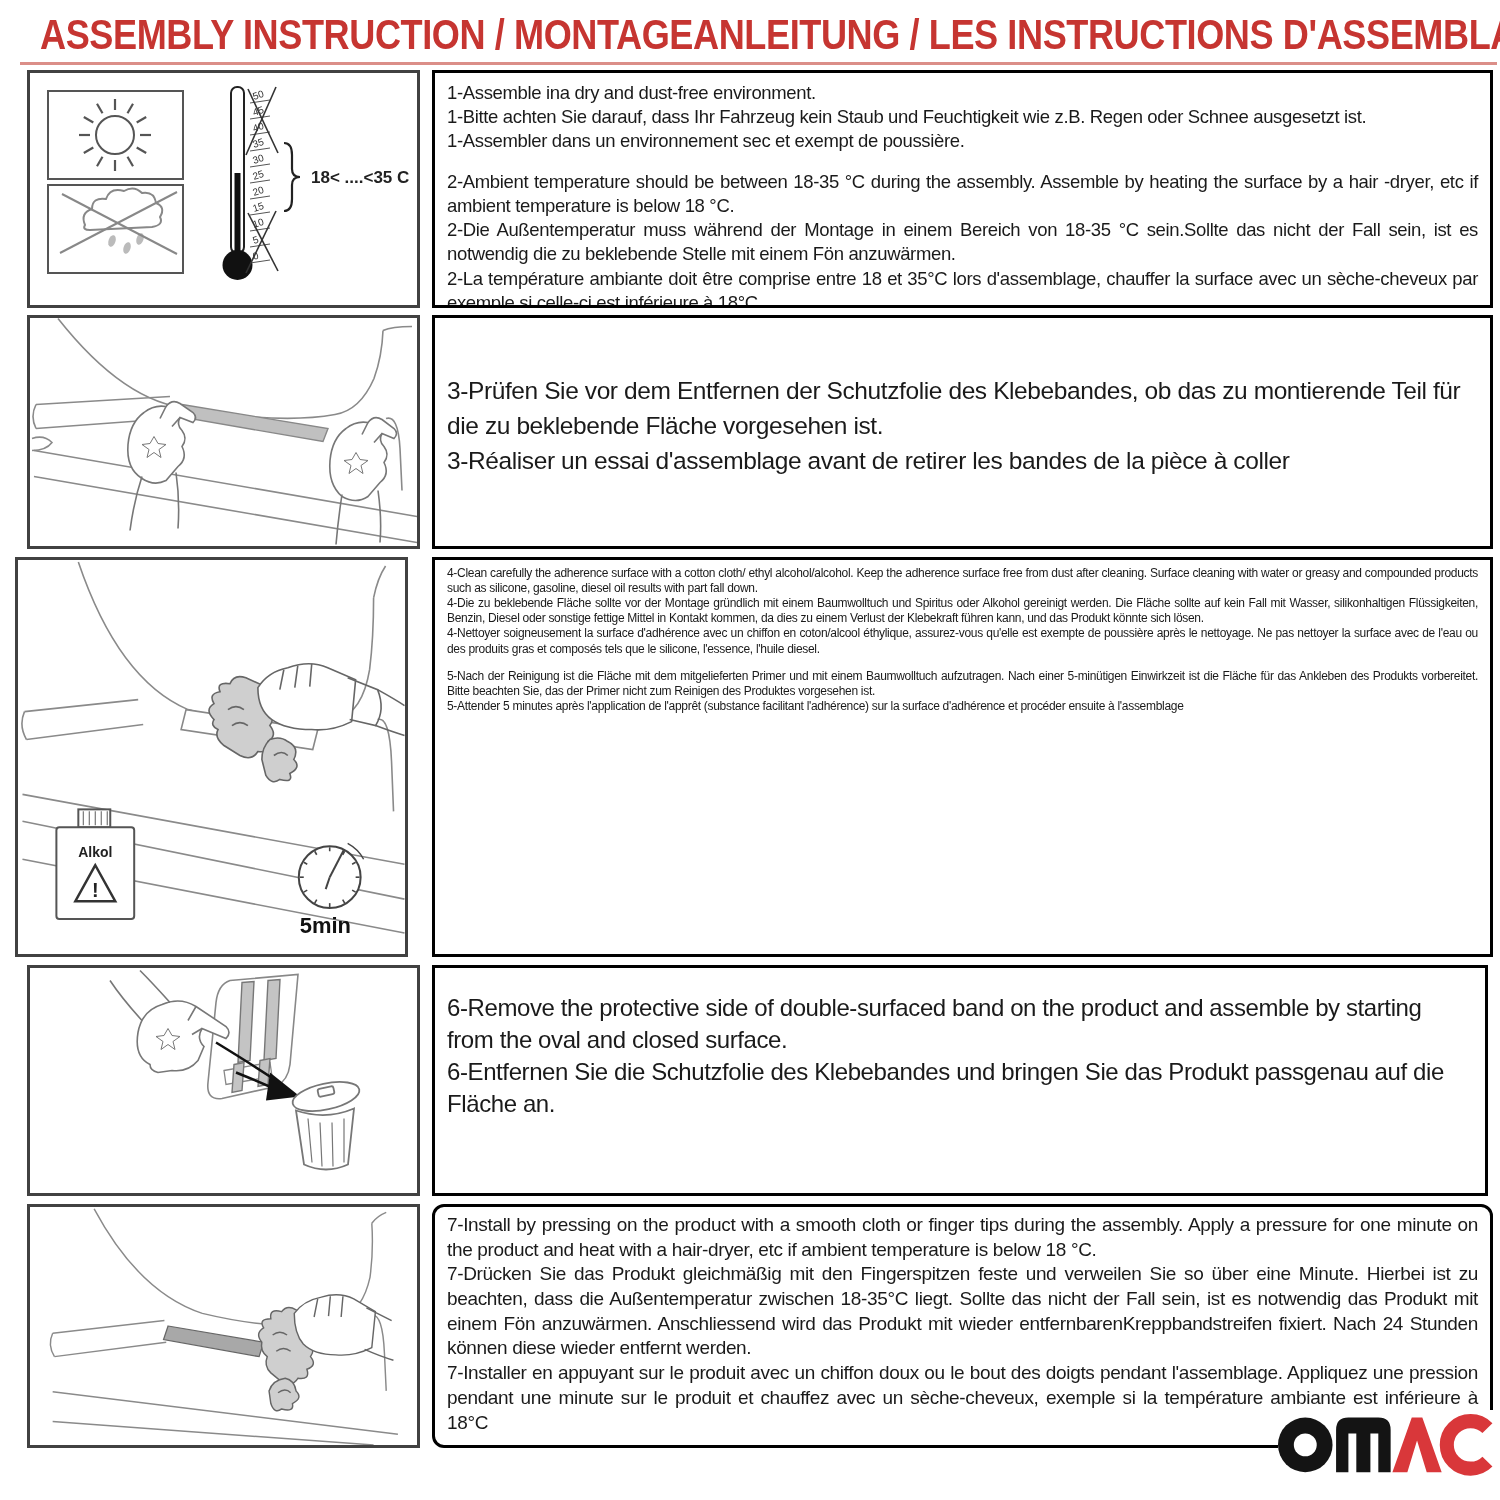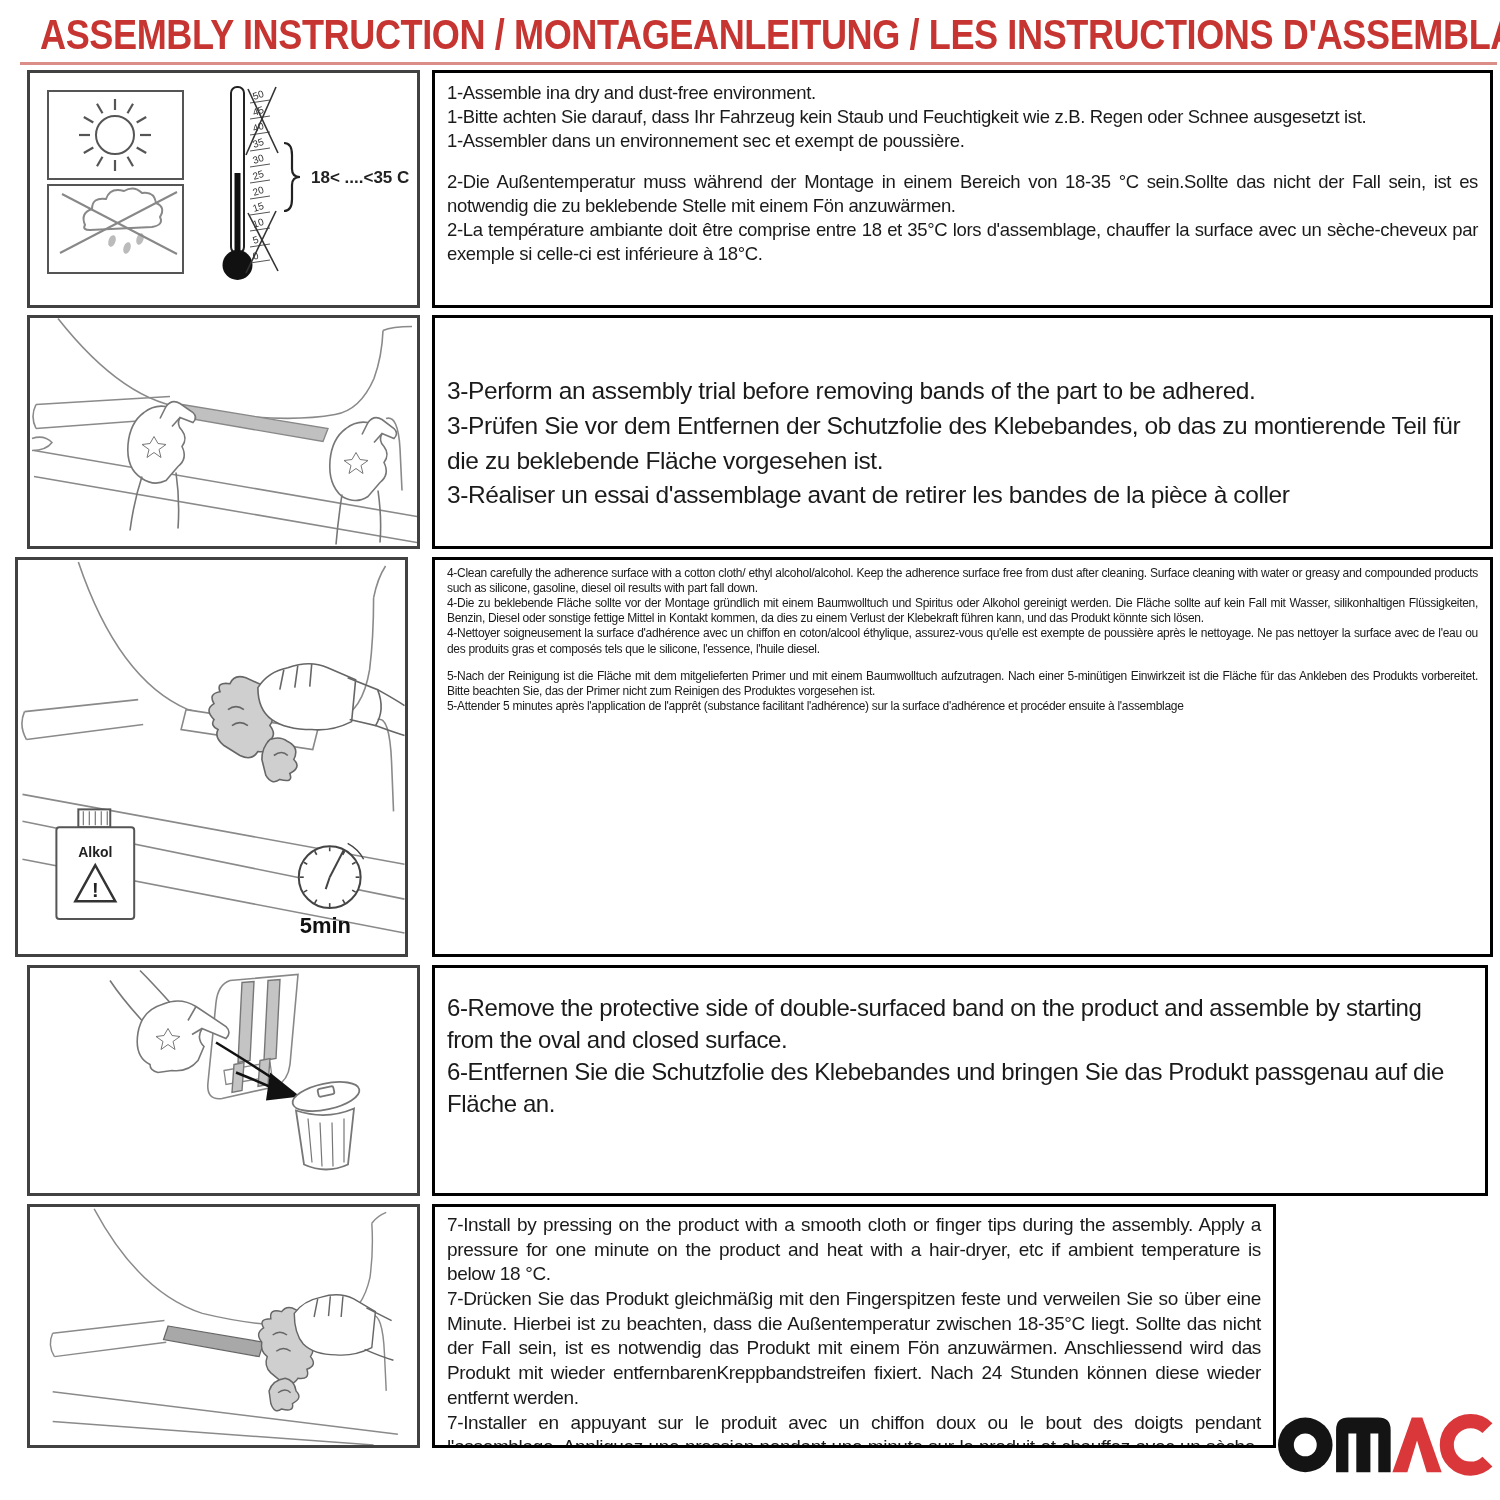--- a/index.html
+++ b/index.html
@@ -18,21 +18,21 @@
   
   .r1i{left:27px;top:70px;width:393px;height:238px;}
   .r1t{left:432px;top:70px;width:1061px;height:238px;font-size:18.5px;line-height:1.31;letter-spacing:-0.35px;text-align:justify;}
   .r2i{left:27px;top:315px;width:393px;height:234px;}
   .r2t{left:432px;top:315px;width:1061px;height:234px;font-size:24.5px;line-height:1.42;letter-spacing:-0.4px;padding-top:56px;}
   .r3i{left:15px;top:557px;width:393px;height:400px;}
   .r3t{left:432px;top:557px;width:1061px;height:400px;font-size:12px;line-height:1.26;letter-spacing:-0.3px;text-align:justify;padding-top:6px;}
   .r4i{left:27px;top:965px;width:393px;height:231px;}
   .r4t{left:432px;top:965px;width:1056px;height:231px;font-size:24px;line-height:1.34;letter-spacing:-0.4px;padding-top:24px;}
   .r5i{left:27px;top:1204px;width:393px;height:244px;}
-  .r5t{left:432px;top:1204px;width:844px;height:244px;font-size:19px;line-height:1.3;letter-spacing:-0.35px;text-align:justify;padding-top:6px;}
+  .r5t{left:432px;top:1204px;width:1061px;height:244px;font-size:19px;line-height:1.3;letter-spacing:-0.35px;text-align:justify;padding-top:6px;border-radius:12px;}
   .imgbox svg{width:100%;height:100%;display:block;}
   .logo{position:absolute;left:1278px;top:1410px;width:220px;height:68px;background:#fff;}
   .logo svg{width:100%;height:100%;display:block;}
 </style>
 </head>
 <body>
 
 <div class="page">
 
   <div class="title">ASSEMBLY INSTRUCTION / MONTAGEANLEITUNG / LES INSTRUCTIONS D'ASSEMBLAGE</div>
@@ -111,20 +111,21 @@
         <path d="M254,70 Q262,70 262,82 L262,96 Q262,104 270,104 Q262,104 262,112 L262,126 Q262,138 254,138" fill="none" stroke="#222" stroke-width="2.2"></path>
         <text x="281" y="110" font-size="17" font-weight="bold" fill="#222">18&lt; ....&lt;35 C</text>
       </g>
     </svg>
   </div>
   <div class="textbox r1t">
     <p class="b">1-Assemble ina dry and dust-free environment.</p>
     <p>1-Bitte achten Sie darauf, dass Ihr Fahrzeug kein Staub und Feuchtigkeit wie z.B. Regen oder Schnee ausgesetzt ist.</p>
     <p>1-Assembler dans un environnement sec et exempt de poussière.</p>
     <div class="gap16"></div>
+    <p class="b">2-Ambient temperature should be between 18-35 °C  during the assembly. Assemble by heating the surface by a hair -dryer, etc if ambient temperature is below 18 °C.</p>
     <p>2-Die Außentemperatur muss während der Montage in einem Bereich von 18-35 °C  sein.Sollte das nicht der Fall sein, ist es notwendig die zu beklebende Stelle mit einem Fön anzuwärmen.</p>
     <p>2-La température ambiante doit être comprise entre 18 et 35°C lors d'assemblage, chauffer la surface avec un sèche-cheveux par exemple si celle-ci est inférieure à 18°C.</p>
   </div>
 
   <div class="imgbox r2i">
     <svg viewBox="0 0 387 227">
       <g stroke="#8a8a8a" stroke-width="1.6" fill="none">
         <path d="M28,0 Q95,85 160,90 Q250,106 305,96 Q330,92 344,60 Q352,38 353,12"></path>
         <path d="M353,12 Q362,8 382,8"></path>
         <path d="M356,100 Q368,96 370,130 L372,172"></path>
@@ -144,21 +145,20 @@
       </g>
       <g fill="#fff" stroke="#777" stroke-width="1.6">
         <path d="M312,178 Q298,166 300,142 Q302,120 316,110 Q326,102 338,104 Q344,96 352,101 L364,110 Q369,115 364,120 L352,115 Q348,122 354,128 Q360,136 354,144 Q360,156 350,164 L338,178 Q326,186 312,178 Z"></path>
         <path d="M338,104 L332,116 M352,115 L344,124" fill="none"></path>
         <path d="M312,176 Q308,202 306,226 M348,172 Q352,200 350,224" fill="none"></path>
         <polygon points="326,134 330,141 338,142 331,147 333,155 326,150 319,155 321,147 314,142 322,141" fill="none" stroke-width="1"></polygon>
       </g>
     </svg>
   </div>
   <div class="textbox r2t">
-    <p class="b">3-Perform an assembly trial before removing bands of the part to be adhered.</p>
     <p>3-Prüfen Sie vor dem Entfernen der Schutzfolie des Klebebandes, ob das zu montierende Teil für die zu beklebende Fläche vorgesehen ist.</p>
     <p>3-Réaliser un essai d'assemblage avant de retirer les bandes de la pièce à coller</p>
   </div>
 
   <div class="imgbox r3i">
     <svg viewBox="0 0 387 395">
       <g stroke="#8a8a8a" stroke-width="1.6" fill="none">
         <path d="M60,2 Q100,120 170,150 Q260,176 320,160 Q345,152 352,110 Q356,78 356,38"></path>
         <path d="M356,38 Q360,18 368,6"></path>
         <path d="M360,160 Q372,156 374,202 L376,252"></path>

